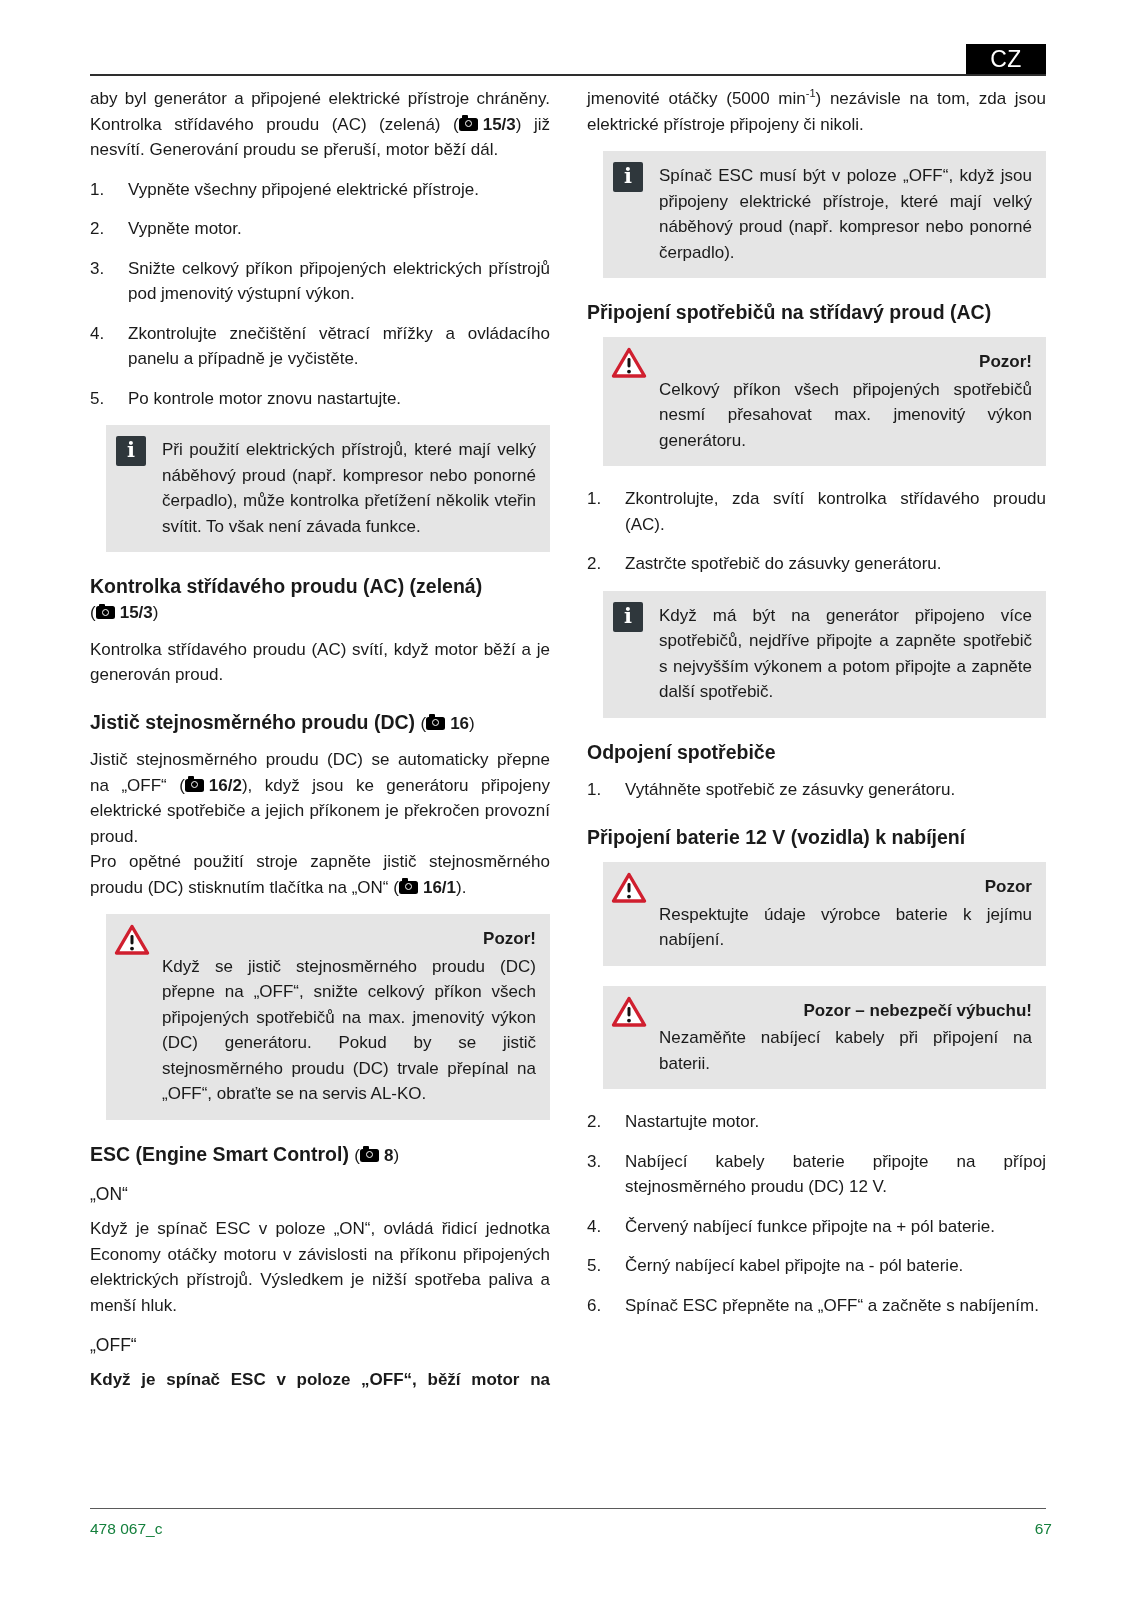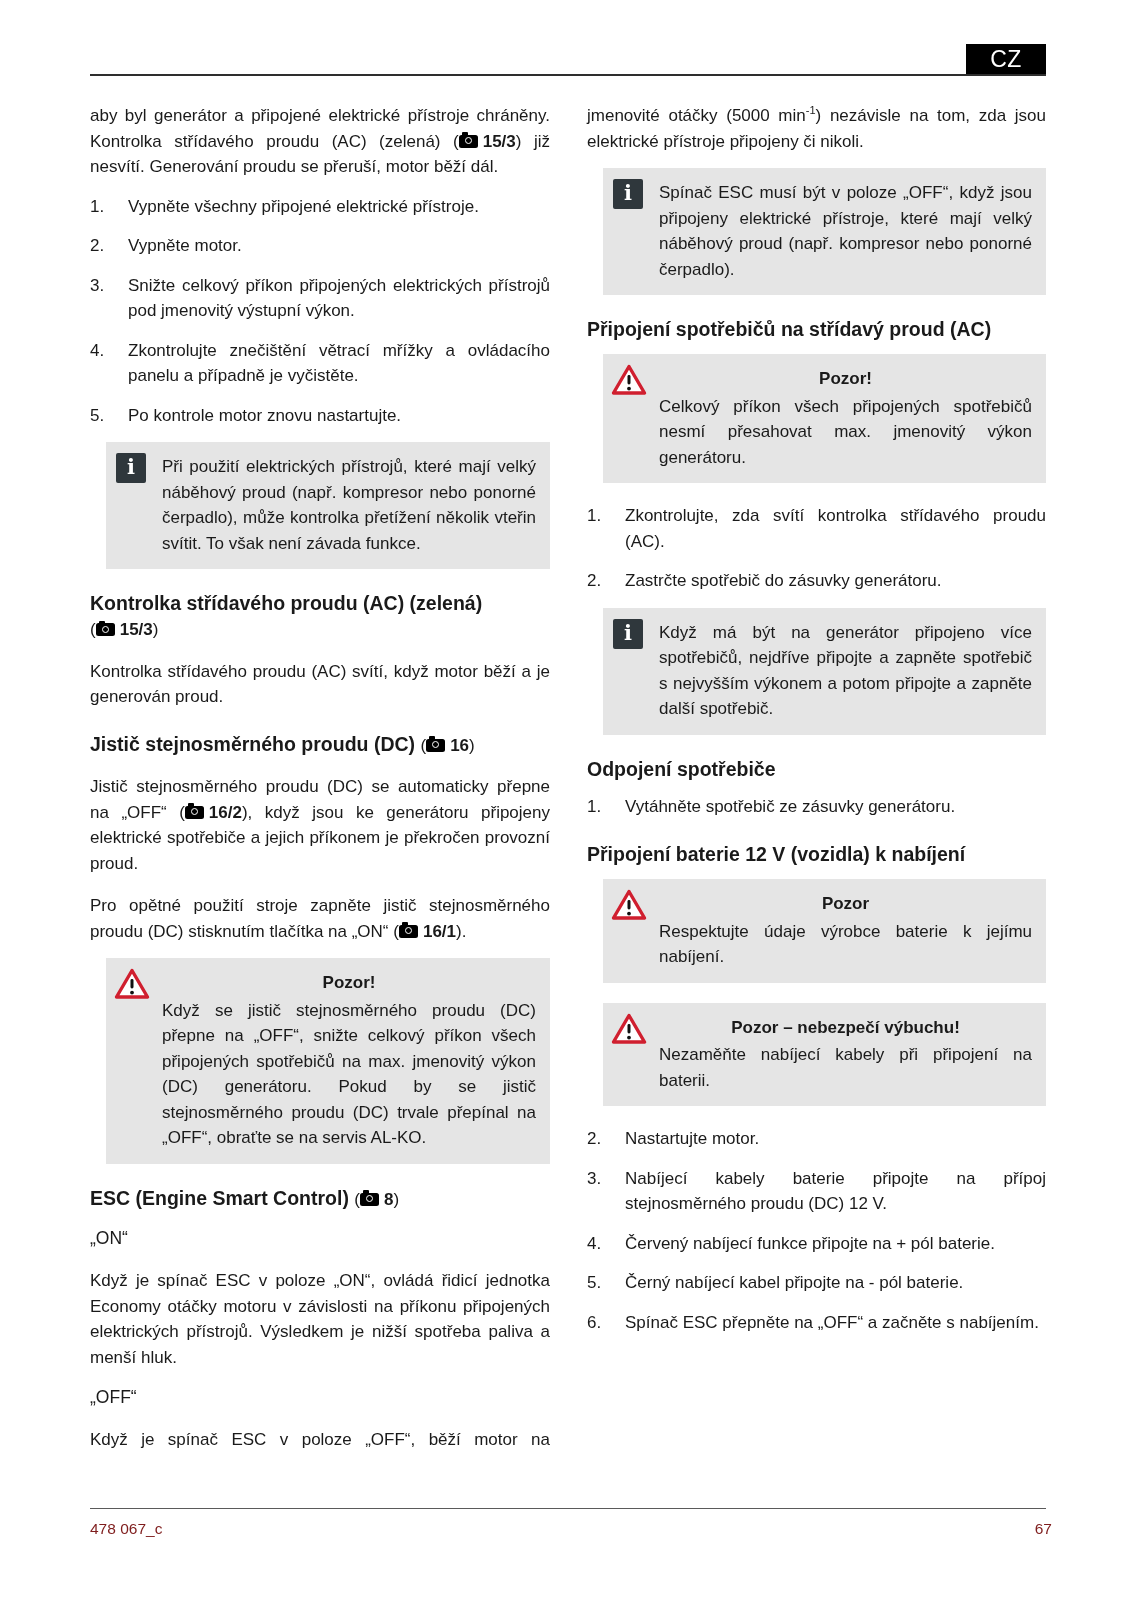--- a/index.html
+++ b/index.html
@@ -12,31 +12,31 @@
   .top-rule { position:absolute; left:90px; top:74px; width:956px; height:2px; background:#2e2e2e; }
   .lang-badge {
     position:absolute; left:966px; top:44px; width:80px; height:30px;
     background:#000; color:#fff; font-weight:400; font-size:23px;
     display:flex; align-items:center; justify-content:center; letter-spacing:.5px;
   }
   .col { position:absolute; top:86px; width:460px; }
   .col-left { left:90px; }
   .col-right { left:587px; width:459px; }
 
-  p.body { text-align:justify; margin:17px 0 14px 0; }
+  p.body { text-align:justify; margin:0 0 14px 0; }
   p.nomargin { margin-bottom:0; }
-  .stretch { text-align-last:justify; }
+  .stretch { text-align-last:justify;font-weight:bold; }
 
   ol.steps { list-style:none; margin:2px 0 6px 0; padding:0; }
   ol.steps li { position:relative; padding-left:38px; margin:0 0 14px 0; text-align:justify; }
   ol.steps .num { position:absolute; left:0; top:0; }
 
   .box { position:relative; background:#e5e5e5; padding:12px 14px 13px 56px; margin:2px 0 20px 16px; }
   .box p { text-align:justify; margin:0; }
-  .box p.warn-title { font-weight:700; text-align:center; margin-bottom:2px; }
+  .box p.warn-title { font-weight:700; text-align:right; margin-bottom:2px; }
   .icon-slot { position:absolute; left:10px; top:11px; }
   .warn-slot { left:8px; top:10px; }
   .info-ic {
     display:block; width:30px; height:30px; background:#2f373c; border-radius:2px;
     color:#fff; text-align:center; font:700 21px/28px "DejaVu Serif", serif;
   }
   .info-ic::after { content:"i"; }
   .warn-svg { display:block; width:36px; height:32px; }
 
   h2 { font-size:19.5px; font-weight:700; margin:22px 0 12px 0; line-height:1.3; }
@@ -48,21 +48,21 @@
     display:inline-block; width:19px; height:13px; background:#000; border-radius:2.5px;
     position:relative; vertical-align:-1px; margin-right:5px;
   }
   .cam::before { content:""; position:absolute; left:3px; top:-2.5px; width:6px; height:4px; background:#000; border-radius:1px; }
   .cam::after { content:""; position:absolute; left:6px; top:2.5px; width:5px; height:5px; border:1.5px solid #fff; border-radius:50%; }
   .camref b { font-weight:700; }
 
   sup { font-size:11px; line-height:0; }
 
   .footer-rule { position:absolute; left:90px; top:1508px; width:956px; height:1px; background:#5a5a5a; }
-  .footer-text { position:absolute; top:1517px; font-size:15.5px; color:#7f1d1d; }
+  .footer-text { position:absolute; top:1517px; font-size:15.5px; color:#15803d; }
   .footer-left { left:90px; }
   .footer-right { right:76px; }
 </style>
 </head>
 <body>
 
 <div class="page">
 
   <div class="top-rule"></div>
   <div class="lang-badge">CZ</div>

